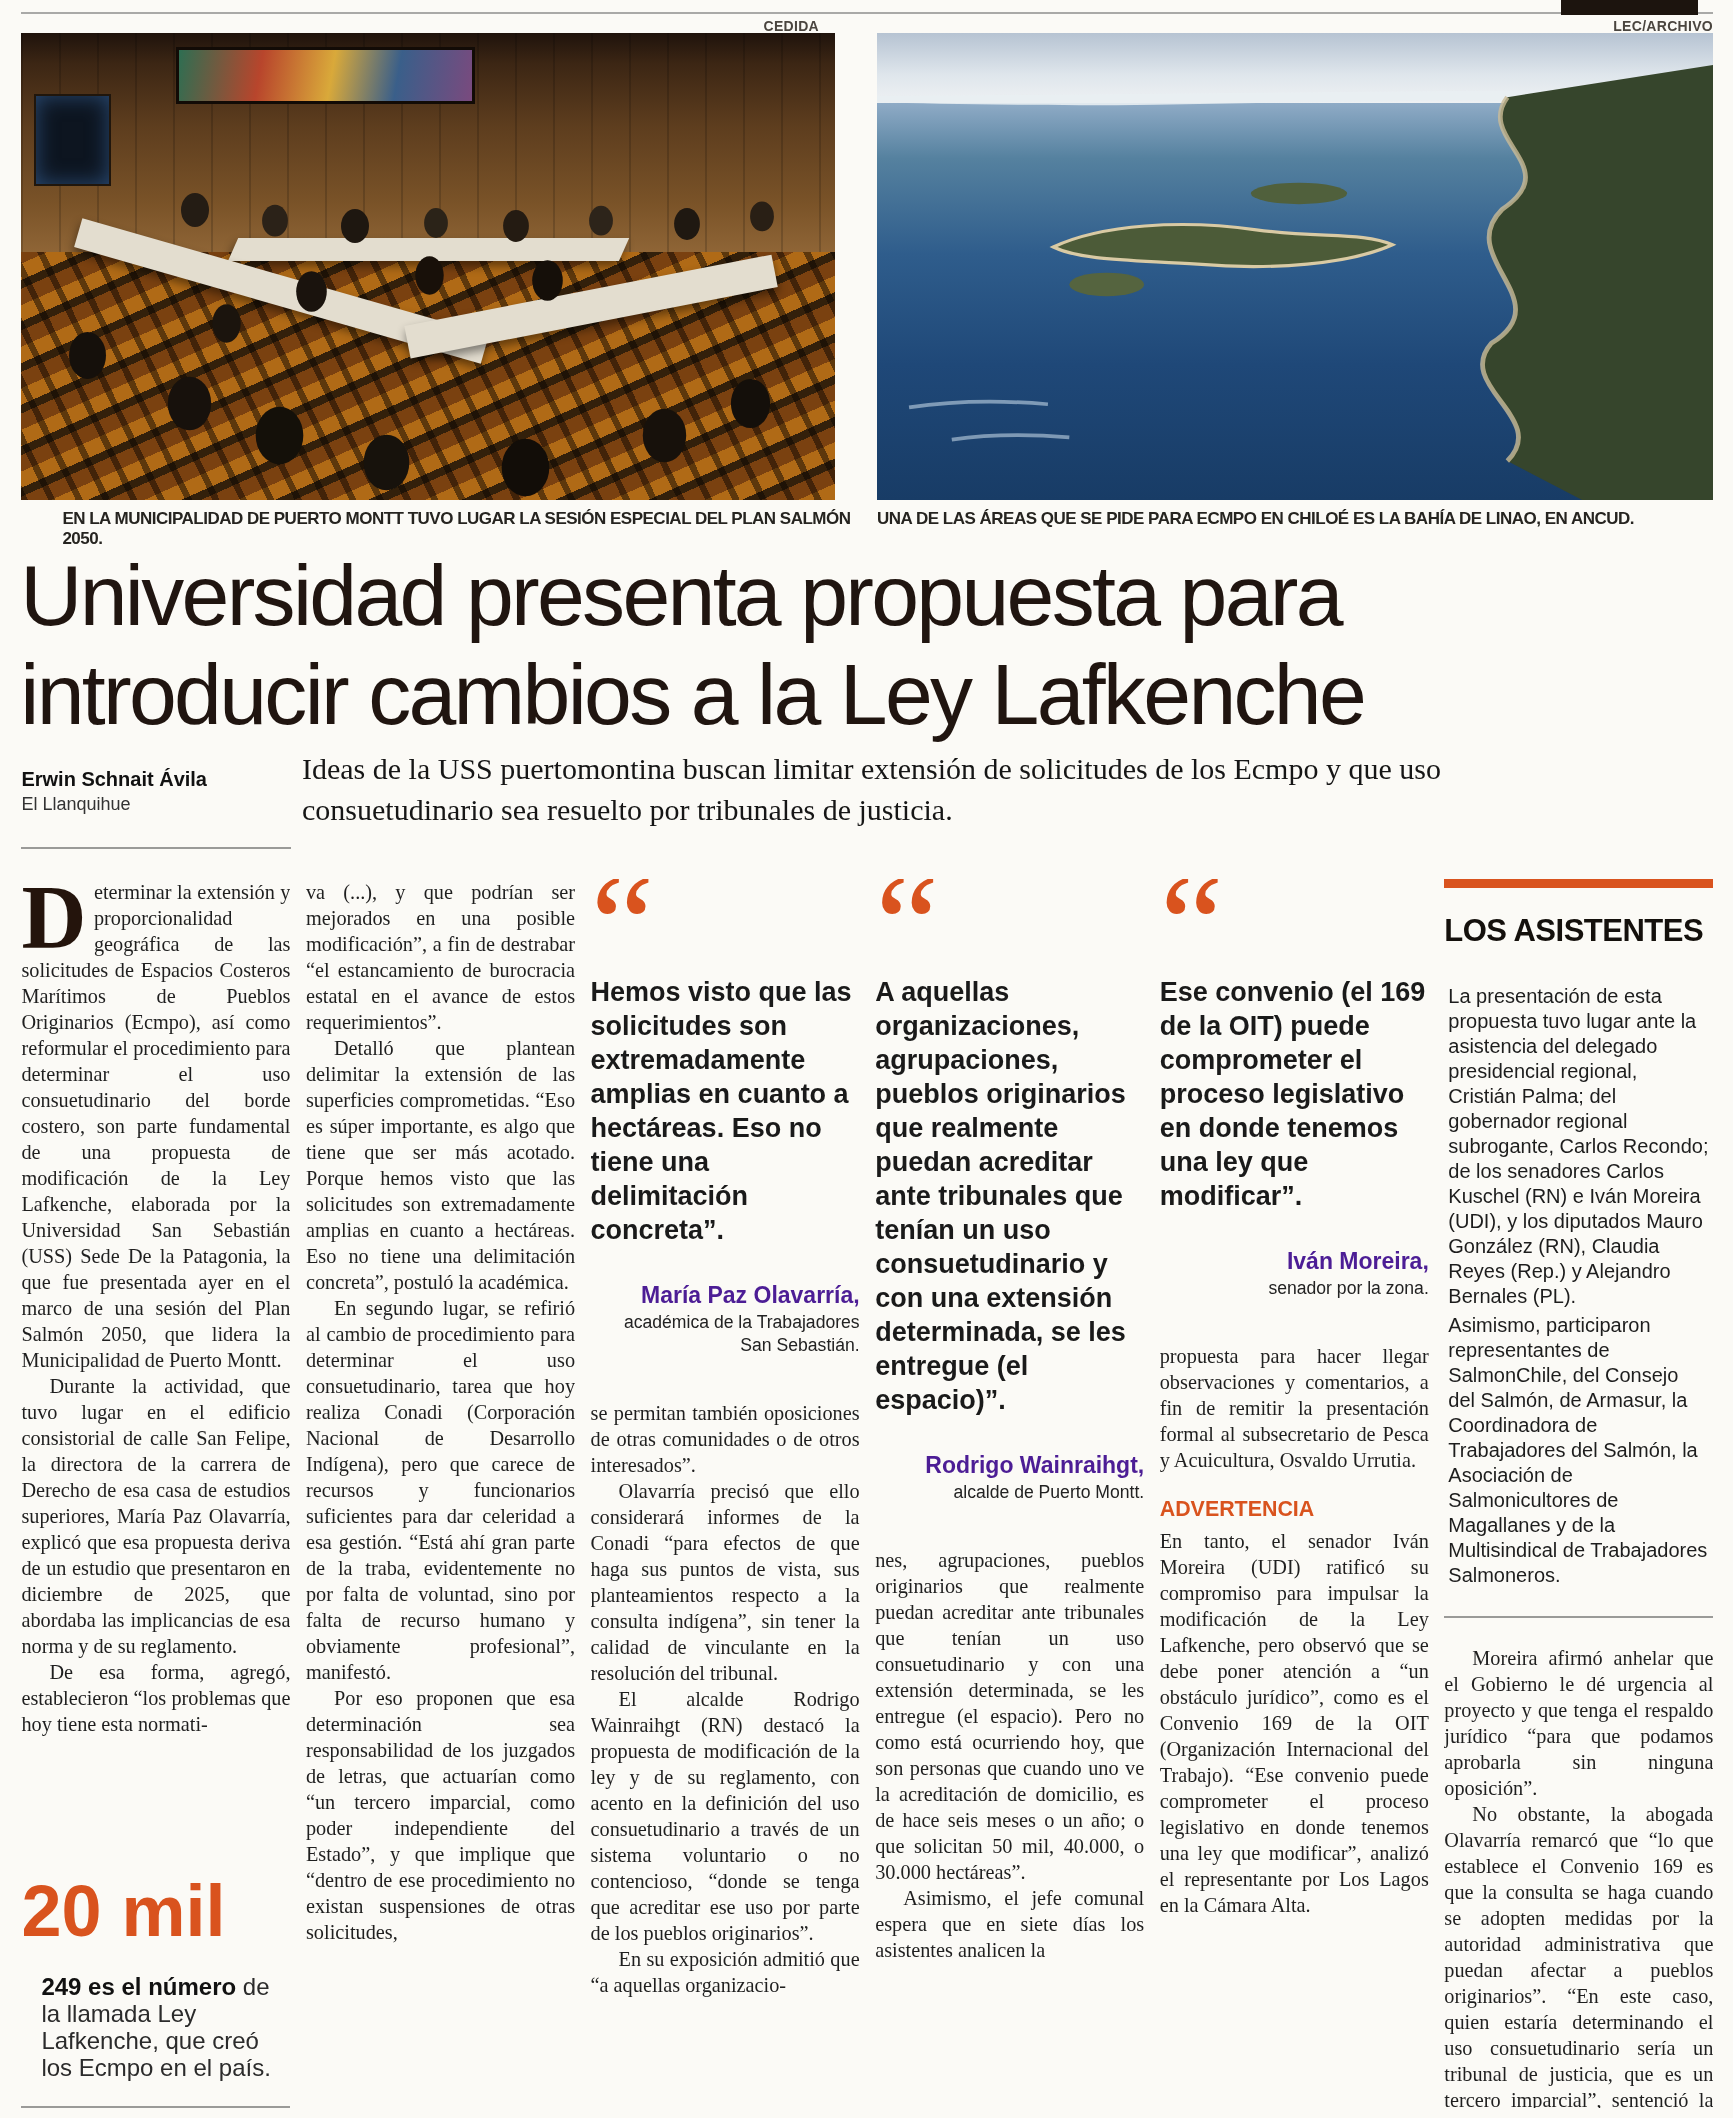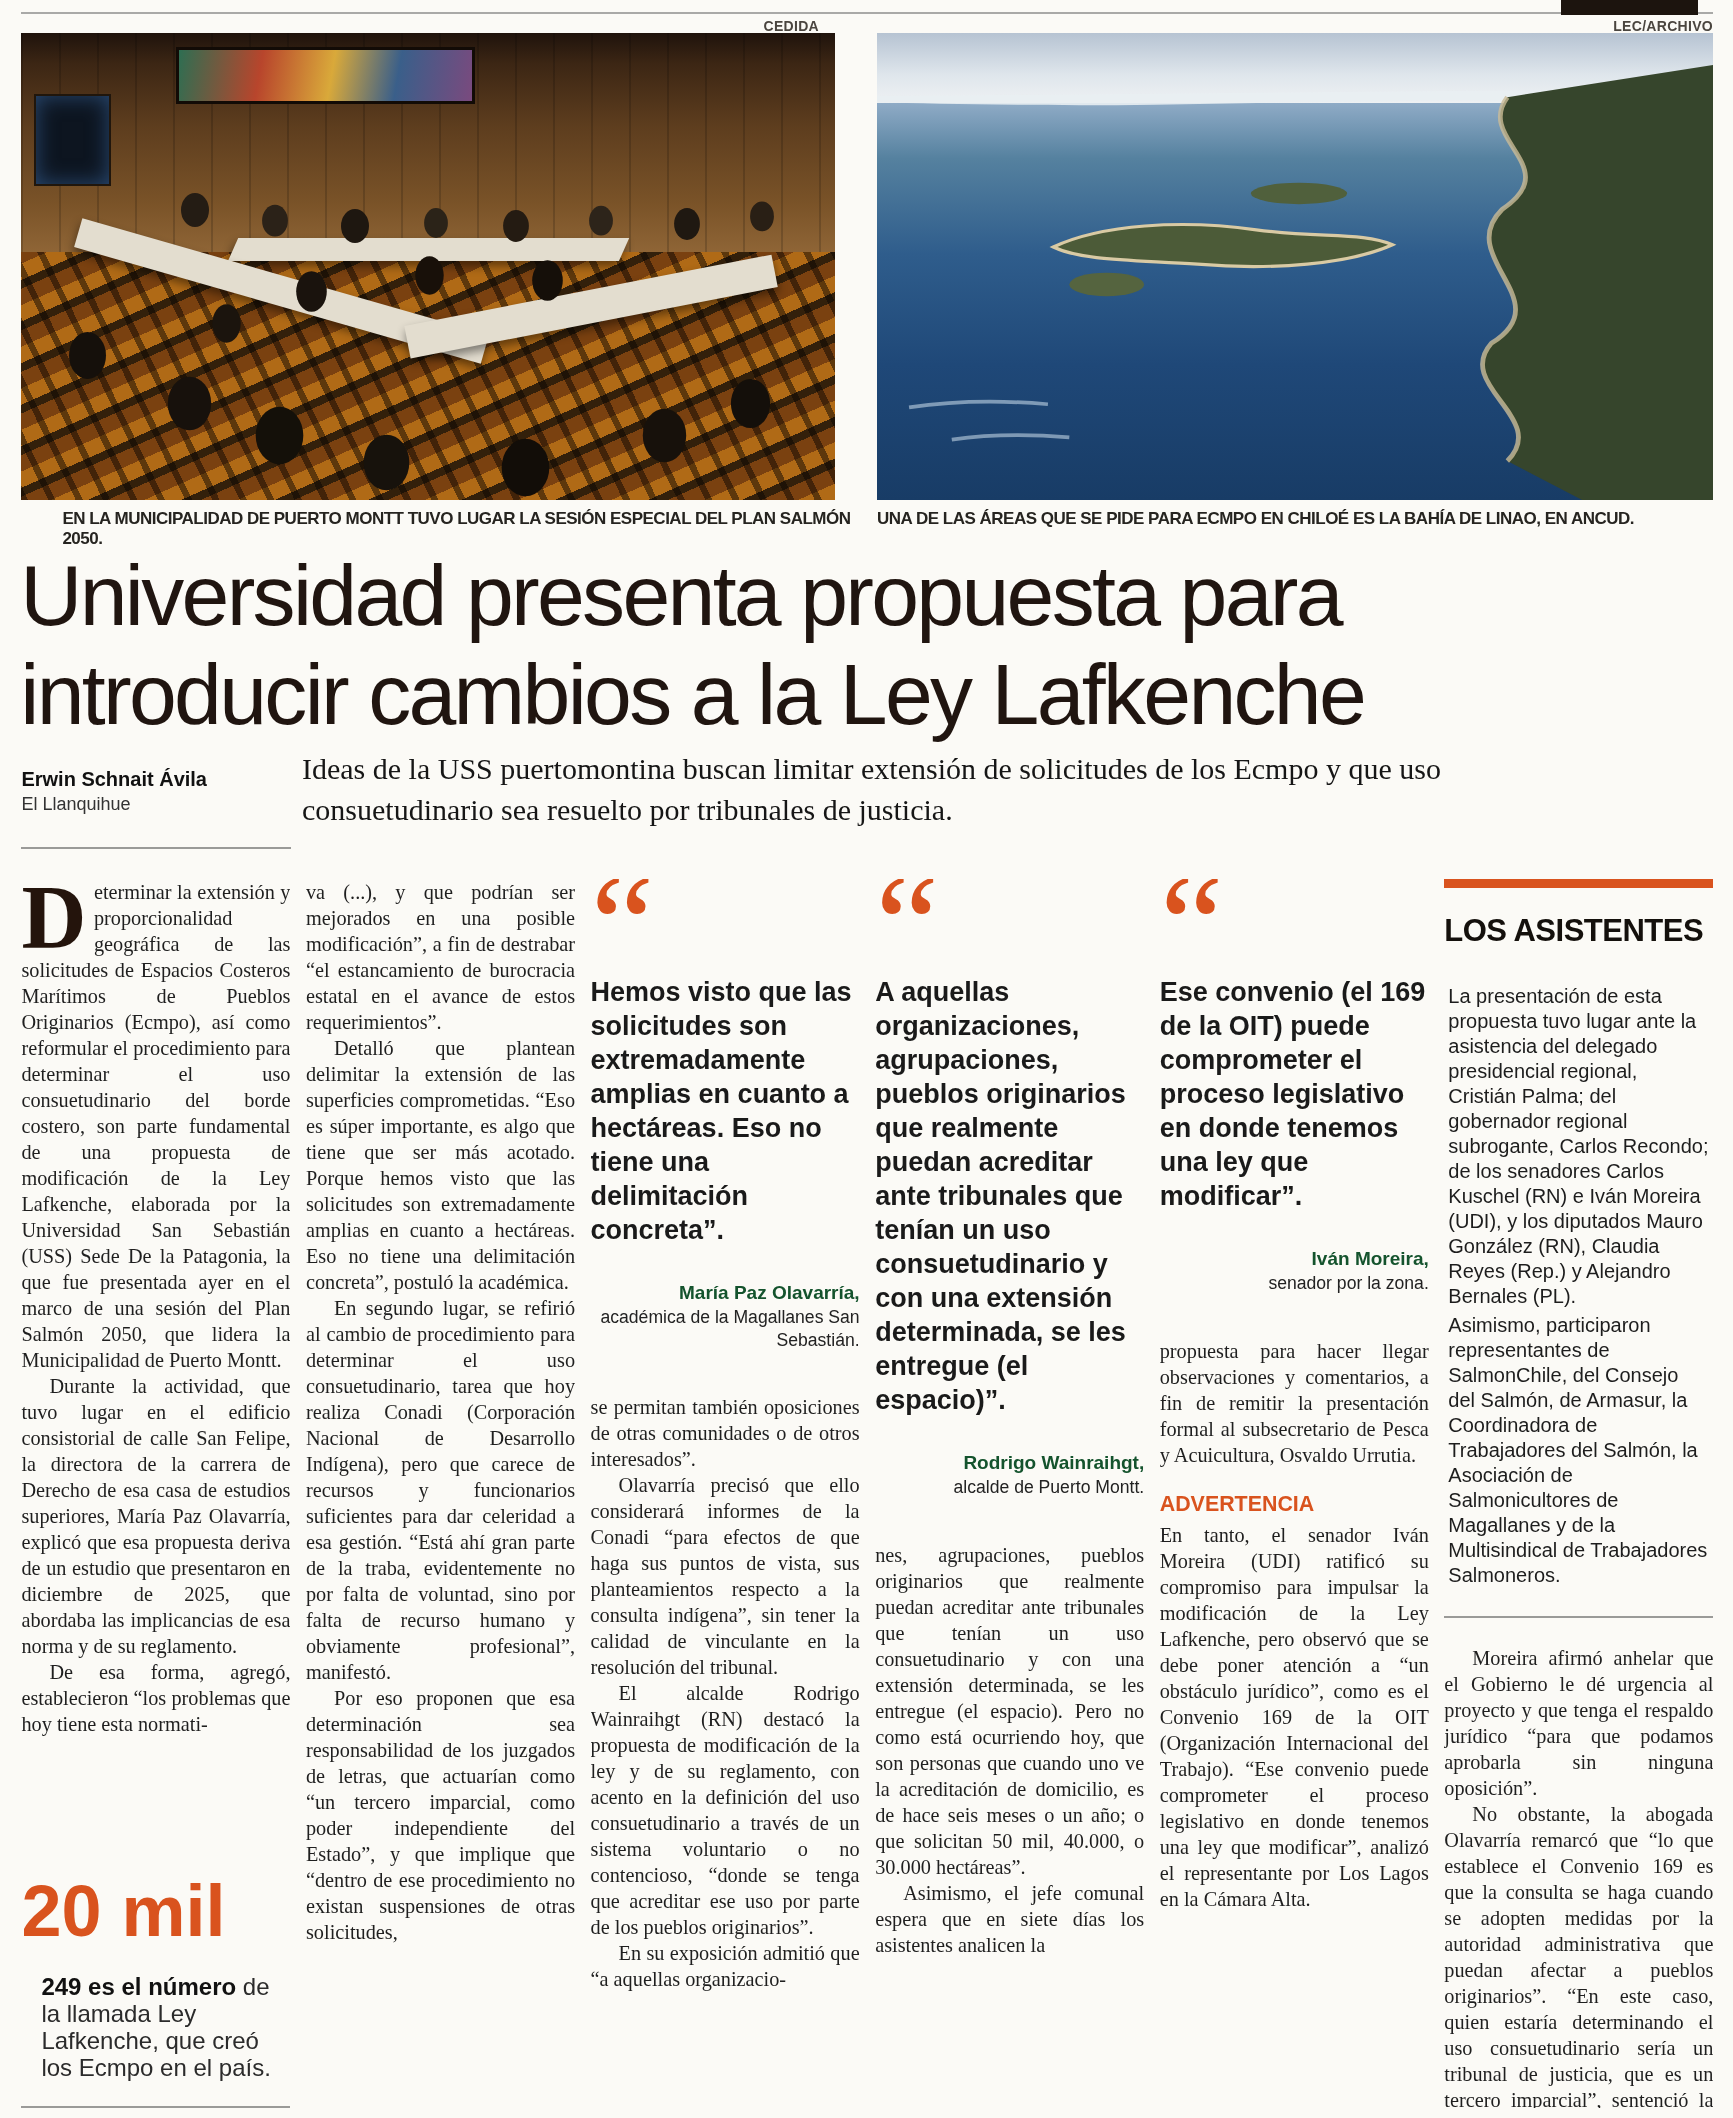--- a/index.html
+++ b/index.html
@@ -73,21 +73,21 @@
   .factoid .big{color:var(--accent);font-weight:bold;font-size:72px;letter-spacing:0;line-height:1;}
   .factoid .blurb{margin-top:26px;font-size:24px;line-height:27px;color:#2b2b2b;margin-left:20px;}
   .factoid .blurb b{color:#111;}
   .factoid-rule{margin-top:24.6px;height:2.1px;background:#9a9a98;}
 
   .quote{font-family:"Liberation Sans",sans-serif;margin-bottom:43px;}
   .qmark{display:block;font-family:"Liberation Serif",serif;color:var(--accent);font-size:144px;line-height:91px;
     letter-spacing:-5.3px;height:96px;}
   .qtext{font-weight:bold;font-size:27px;line-height:34px;color:#1a1a1a;}
   .qattr{margin-top:34px;text-align:right;line-height:1.3;}
-  .qattr .qname{font-weight:bold;font-size:19px;color:#14532d;}
+  .qattr .qname{font-weight:bold;font-size:23px;color:#4c1d95;}
   .qattr .qrole{font-size:17.6px;color:#222;}
 
   .advertencia{font-family:"Liberation Sans",sans-serif;font-weight:bold;font-size:21.4px;color:var(--accent);
     margin:24.6px 0 5.3px 0;letter-spacing:0;}
 
   .sidebar-bar{height:9px;background:var(--accent);margin-bottom:24.6px;}
   .sidebar-title{font-family:"Liberation Sans",sans-serif;font-weight:800;font-size:31px;letter-spacing:-0.5px;
     color:#14100c;margin-bottom:35px;}
   .sidebar-text p{margin:4px;font-family:"Liberation Sans",sans-serif;font-size:20px;line-height:25px;
     color:#1d1d1d;text-align:left;}
@@ -169,21 +169,21 @@
       <p class="indent">En segundo lugar, se refirió al cambio de procedimiento para determinar el uso consuetudinario, tarea que hoy realiza Conadi (Corporación Nacional de Desarrollo Indígena), pero que carece de recursos y funcionarios suficientes para dar celeridad a esa gestión. “Está ahí gran parte de la traba, evidentemente no por falta de voluntad, sino por falta de recurso humano y obviamente profesional”, manifestó.</p>
       <p class="indent">Por eso proponen que esa determinación sea responsabilidad de los juzgados de letras, que actuarían como “un tercero imparcial, como poder independiente del Estado”, y que implique que “dentro de ese procedimiento no existan suspensiones de otras solicitudes,</p>
     </div>
 
     <div class="col body">
       <div class="quote">
         <span class="qmark">“</span>
         <div class="qtext">Hemos visto que las solicitudes son extremadamente amplias en cuanto a hectáreas. Eso no tiene una delimitación concreta”.</div>
         <div class="qattr">
           <div class="qname">María Paz Olavarría,</div>
-          <div class="qrole">académica de la Magallanes San Sebastián.</div>
+          <div class="qrole">académica de la Trabajadores San Sebastián.</div>
         </div>
       </div>
       <p>se permitan también oposiciones de otras comunidades o de otros interesados”.</p>
       <p class="indent">Olavarría precisó que ello considerará informes de la Conadi “para efectos de que haga sus puntos de vista, sus planteamientos respecto a la consulta indígena”, sin tener la calidad de vinculante en la resolución del tribunal.</p>
       <p class="indent">El alcalde Rodrigo Wainraihgt (RN) destacó la propuesta de modificación de la ley y de su reglamento, con acento en la definición del uso consuetudinario a través de un sistema voluntario o no contencioso, “donde se tenga que acreditar ese uso por parte de los pueblos originarios”.</p>
       <p class="indent">En su exposición admitió que “a aquellas organizacio-</p>
     </div>
 
     <div class="col body">
       <div class="quote">

